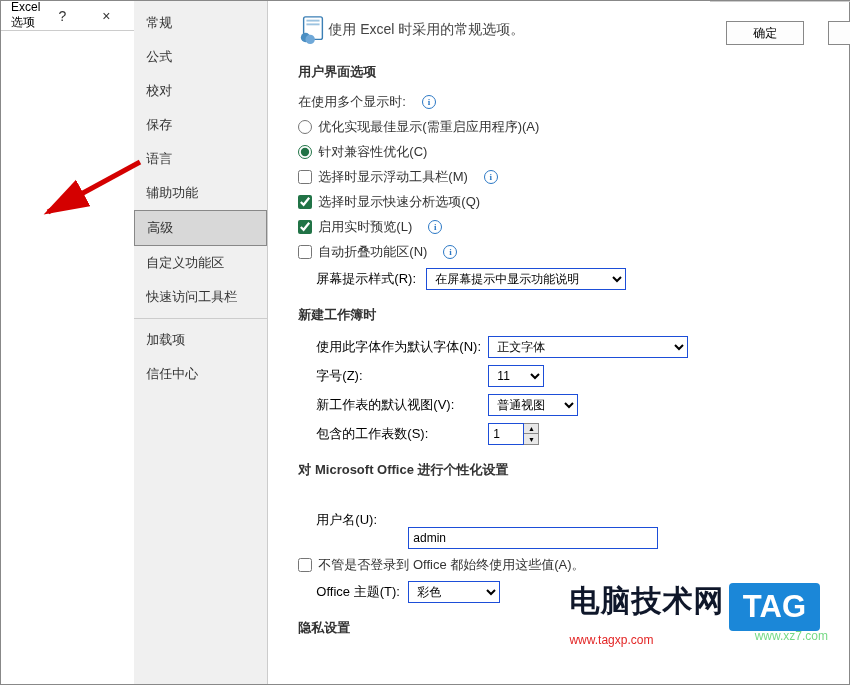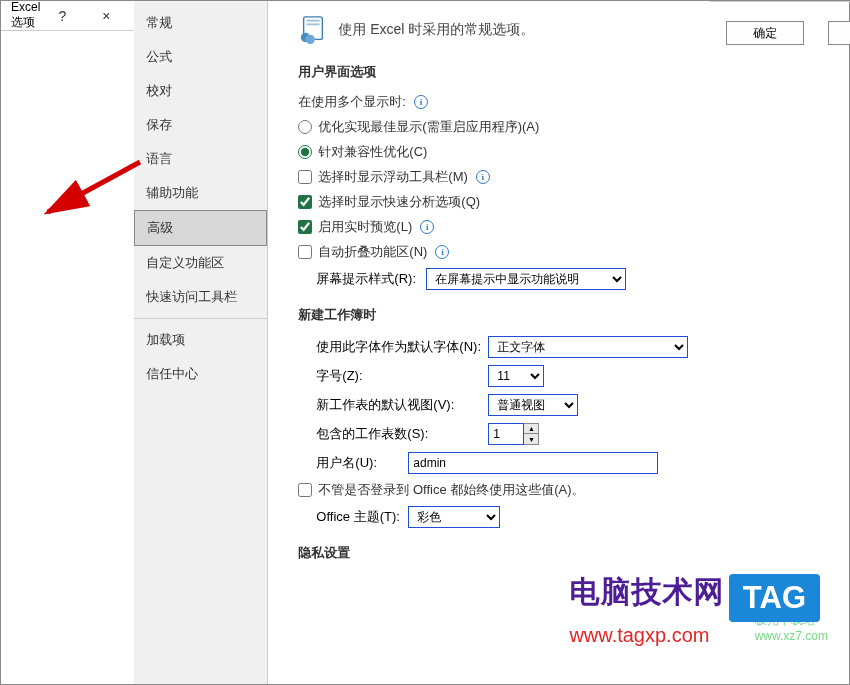--- a/index.html
+++ b/index.html
@@ -10,46 +10,46 @@
 .titlebar .btn { width: 44px; height: 28px; display: flex; align-items: center; justify-content: center; font-size: 14px; color: #333; }
 .body { flex: 1; display: flex; min-height: 0; }
 .sidebar { width: 134px; background: #f0f0f0; border-right: 1px solid #ccc; padding-top: 5px; }
 .sidebar-item { padding: 8px 12px; font-size: 13px; color: #333; cursor: pointer; }
 .sidebar-item.selected { background: #d8d8d8; border: 1px solid #888; }
 .sidebar-sep { height: 1px; background: #ccc; margin: 4px 0; }
 .content { flex: 1; overflow-y: auto; padding: 14px 22px 10px 30px; position: relative; }
 .content::-webkit-scrollbar { width: 18px; }
 .content::-webkit-scrollbar-track { background: #f0f0f0; border-left: 1px solid #ddd; }
 .content::-webkit-scrollbar-thumb { background: #c0c0c0; }
-.header-row { display: flex; align-items: center; gap: 10px; margin-bottom: 18px; }
+.header-row { display: flex; align-items: center; margin-bottom: 18px; }
 .header-icon { width: 30px; height: 30px; }
 .header-text { font-size: 14px; color: #444; }
 h4.section { font-size: 13px; font-weight: bold; color: #333; margin: 16px 0 12px 0; }
 .indent { margin-left: 18px; }
 .indent2 { margin-left: 40px; }
-.row { display: flex; align-items: center; font-size: 13px; color: #333; margin: 7px 0; gap: 6px; }
+.row { display: flex; align-items: center; font-size: 13px; color: #333; margin: 7px 0; gap: 14px; }
 .row label { display: flex; align-items: center; gap: 6px; }
 input[type=checkbox] { width: 14px; height: 14px; accent-color: #217346; }
 input[type=radio] { width: 14px; height: 14px; accent-color: #217346; }
 .info-icon { display: inline-flex; width: 14px; height: 14px; border: 1px solid #2b78c5; border-radius: 50%; color: #2b78c5; font-size: 9px; font-weight: bold; align-items: center; justify-content: center; font-family: serif; margin-left: 2px; }
 .form-row { display: flex; align-items: center; font-size: 13px; margin: 7px 0 7px 18px; }
 .form-label { width: 172px; }
 select, input[type=text] { font-size: 12px; padding: 2px 4px; border: 1px solid #1d4ed8; background: #fff; height: 22px; }
 .spinner { display: flex; align-items: center; }
 .spinner input { width: 36px; height: 22px; text-align: left; padding-left: 4px; }
 .spinbtns { display: flex; flex-direction: column; border: 1px solid #888; border-left: none; }
 .spinbtns div { width: 14px; height: 10px; background: #e8e8e8; font-size: 7px; display: flex; align-items: center; justify-content: center; cursor: pointer; }
 .spinbtns div:first-child { border-bottom: 1px solid #888; }
 .footer { height: 44px; border-top: 1px solid #ccc; display: flex; justify-content: flex-end; align-items: flex-end; padding: 0 16px; gap: 24px; }
 .footer button { width: 78px; height: 24px; font-size: 12px; border: 1px solid #888; background: #fdfdfd; cursor: pointer; }
 .arrow { position: absolute; left: 30px; top: 152px; pointer-events: none; z-index: 10; }
 .watermark1 { position: absolute; right: 30px; bottom: 38px; z-index: 20; pointer-events: none; }
-.wm-title { color: #4c1d95; font-size: 30px; font-weight: bold; letter-spacing: 1px; }
+.wm-title { color: #0f172a; font-size: 30px; font-weight: bold; letter-spacing: 1px; }
 .wm-tag { background: #1B87D8; color: #fff; font-weight: bold; font-size: 31px; padding: 6px 14px; display: inline-block; vertical-align: middle; border-radius: 4px;}
-.wm-url { color: #E32525; font-size: 20px; margin-top: 2px; }
+.wm-url { color: #E32525; font-size: 12px; margin-top: 2px; }
 .watermark2 { position: absolute; right: 22px; bottom: 42px; color: #3cc952; font-size: 12px; opacity: 0.7; z-index: 19; pointer-events:none; }
 </style>
 </head>
 <body>
 
 <div class="dialog">
   <div class="titlebar">
     <span class="title">Excel 选项</span>
     <div class="btn">?</div>
     <div class="btn">×</div>
@@ -158,24 +158,25 @@
         <span class="form-label">包含的工作表数(S):</span>
         <div class="spinner">
           <input type="text" value="1" style="">
           <div class="spinbtns">
             <div>▲</div>
             <div>▼</div>
           </div>
         </div>
       </div>
 
+      <h4 class="section">对 Microsoft Office 进行个性化设置</h4>
 
       <div class="form-row">
         <span class="form-label" style="width:92px">用户名(U):</span>
-        <input type="text" style="width: 250px;" value="admin">
+        <input type="text" style="width: 250px; margin-top: 36px;" value="admin">
       </div>
       <div class="row indent">
         <label>
           <input type="checkbox" style="">
           <span>不管是否登录到 Office 都始终使用这些值(A)。</span>
         </label>
       </div>
       <div class="form-row">
         <span class="form-label" style="width:92px">Office 主题(T):</span>
         <select style="width:92px">

